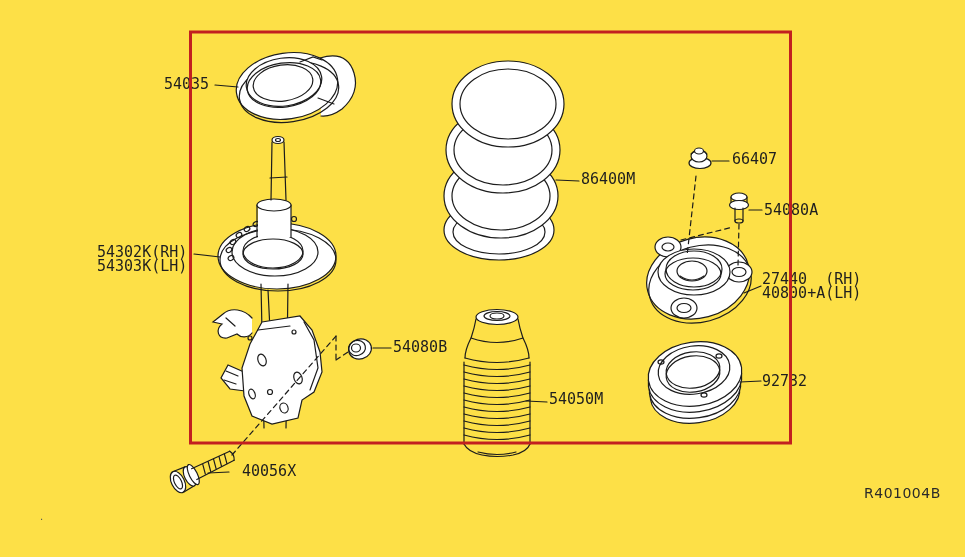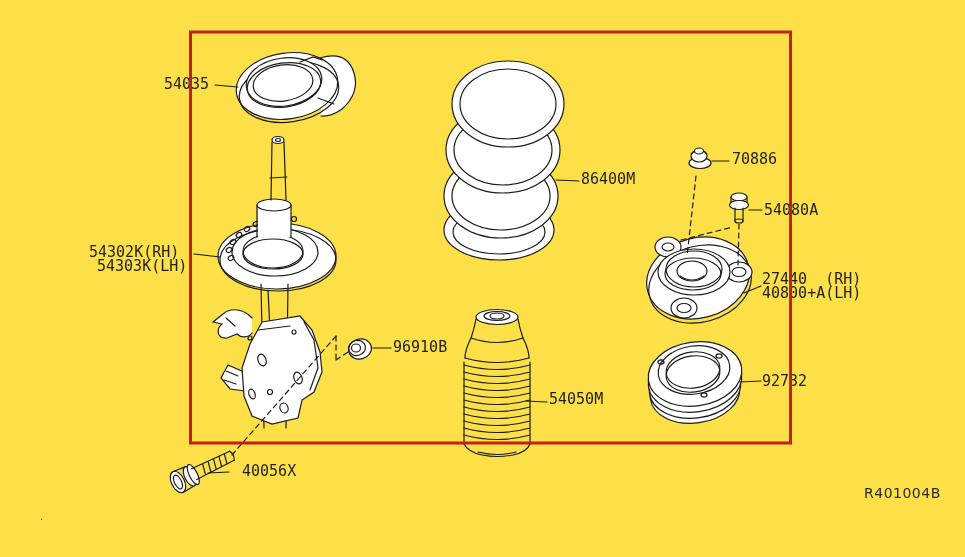--- a/index.html
+++ b/index.html
@@ -201,30 +201,30 @@
       <line x1="749" y1="210" x2="762" y2="210"></line>
       <line x1="744" y1="293" x2="761" y2="286"></line>
       <line x1="740" y1="382" x2="761" y2="381"></line>
       <line x1="526" y1="401" x2="547" y2="402"></line>
       <line x1="373" y1="348" x2="391" y2="348"></line>
       <line x1="208" y1="473" x2="229" y2="472"></line>
     </g>
   </svg>
 
   <div class="lbl" style="left:164px;top:77px">54035</div>
-  <div class="lbl" style="left:89px;top:245px">54302K(RH)</div>
+  <div class="lbl" style="left:97px;top:245px">54302K(RH)</div>
   <div class="lbl" style="left:97px;top:259px">54303K(LH)</div>
   <div class="lbl" style="left:581px;top:172px">86400M</div>
-  <div class="lbl" style="left:732px;top:152px">70886</div>
+  <div class="lbl" style="left:732px;top:152px">66407</div>
   <div class="lbl" style="left:764px;top:203px">54080A</div>
   <div class="lbl" style="left:762px;top:272px">27440  (RH)</div>
   <div class="lbl" style="left:762px;top:286px">40800+A(LH)</div>
   <div class="lbl" style="left:762px;top:374px">92732</div>
   <div class="lbl" style="left:549px;top:392px">54050M</div>
-  <div class="lbl" style="left:393px;top:340px">96910B</div>
+  <div class="lbl" style="left:393px;top:340px">54080B</div>
   <div class="lbl" style="left:242px;top:464px">40056X</div>
   <div class="ref" style="left:864px;top:486px">R401004B</div>
   <div class="artifact" style="left:40px;top:512px">.</div>
 
   <svg id="frame-layer" width="965" height="557" viewBox="0 0 965 557">
     <rect x="190.5" y="32" width="600" height="411" fill="none" stroke="#c22020" stroke-width="3"></rect>
   </svg>
 
 </div>
 

